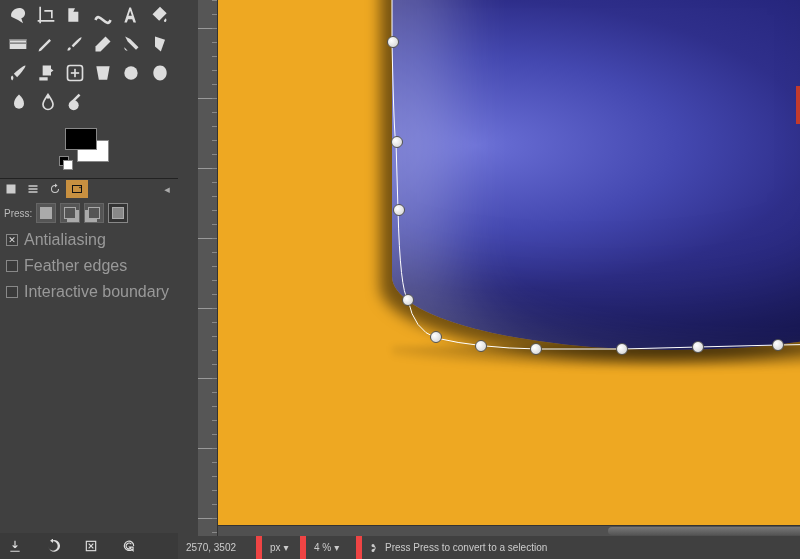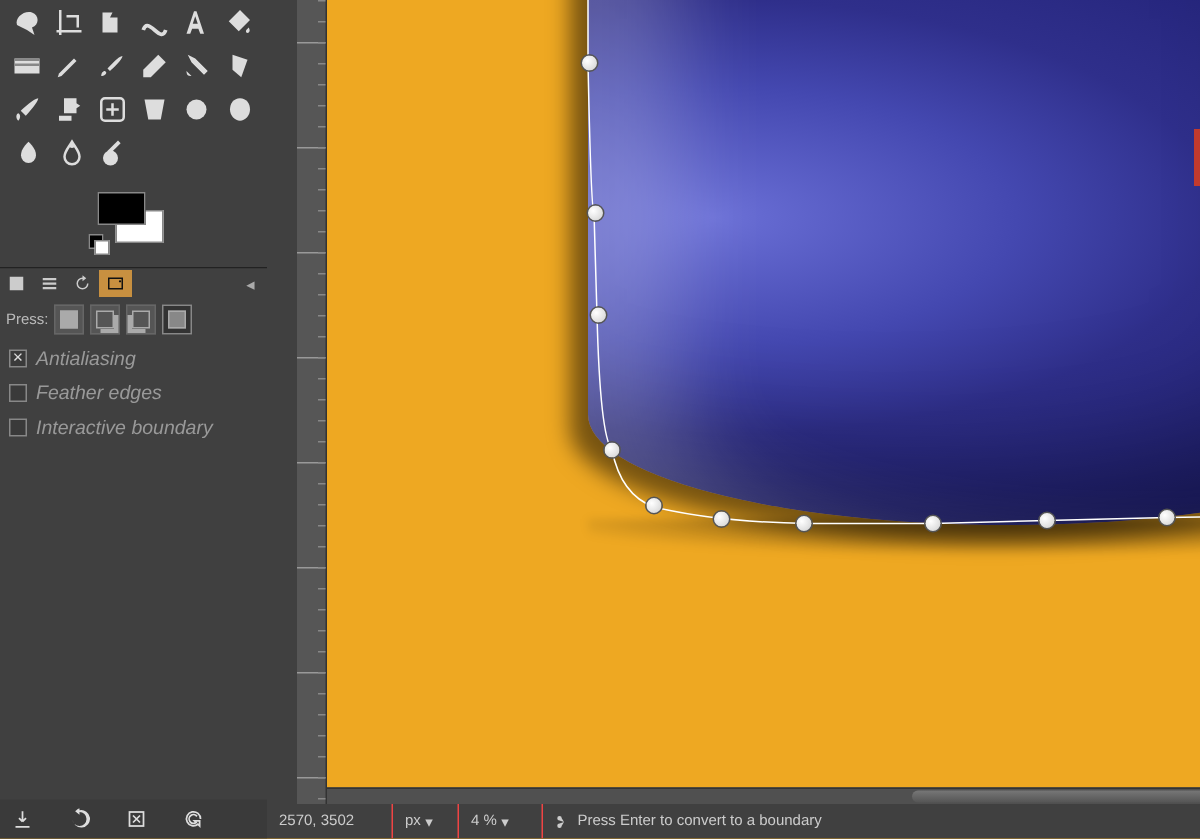--- a/index.html
+++ b/index.html
@@ -28,21 +28,21 @@
   .options-title { font-size: 11px; color: #ccc; padding: 3px 4px; }
   .mode-row { display: flex; align-items: center; gap: 4px; padding: 4px 4px; }
   .mode-label { font-size: 10px; color: #bbb; }
   .mode-btn { width: 20px; height: 20px; background: #555; border: 1px solid #666; display: flex; align-items: center; justify-content: center; cursor: pointer; }
   .mode-btn.active { border: 1px solid #888; background: #333; }
   .mode-btn .glyph { width: 12px; height: 12px; border: 1px solid #aaa; }
 
   .opt-check-row { display: flex; align-items: center; gap: 6px; padding: 4px 6px; }
   .opt-check { width: 12px; height: 12px; border: 1px solid #888; background: #3a3a3a; display: flex; align-items: center; justify-content: center; font-size: 9px; color: #ddd; cursor: pointer; }
   .opt-check.checked::after { content: "✕"; font-size: 9px; line-height: 9px; }
-  .opt-label { font-size: 13px; color: #999; font-style: italic; }
+  .opt-label { font-size: 16px; color: #999; }
 
   .left-footer { position: absolute; bottom: 0; left: 0; width: 178px; height: 26px; background: #3a3a3a; display: flex; align-items: center; padding: 0 6px; gap: 20px; }
   .lf-icon { width: 18px; height: 18px; display: flex; align-items: center; justify-content: center; color: #ddd; cursor: pointer; }
   .lf-icon svg { fill: #ddd; }
 
   
   .canvas-wrap { position: absolute; left: 178px; top: 0; right: 0; bottom: 23px; background: #404040; }
   .ruler-vert { position: absolute; left: 20px; top: 0; width: 20px; bottom: 0; background: #565656; border-right: 1px solid #333; }
   .ruler-tick-major { position: absolute; left: 0; right: 0; height: 1px; background: #999; }
   .ruler-tick-minor { position: absolute; right: 0; width: 5px; height: 1px; background: #888; }
@@ -55,21 +55,21 @@
   .cup-shadow-ground { position: absolute; left: 174px; top: 346px; width: 560px; height: 22px; background: radial-gradient(ellipse at 50% 0%, rgba(0,0,0,0.45) 0%, rgba(0,0,0,0.3) 40%, rgba(0,0,0,0) 80%); filter: blur(3px); }
 
   .scissors-path { position: absolute; left: 0; top: 0; width: 100%; height: 100%; pointer-events: none; }
   .sc-node { position: absolute; width: 12px; height: 12px; background: radial-gradient(circle at 35% 35%, #fff 0%, #ddd 70%, #aaa 100%); border: 1px solid #555; border-radius: 50%; transform: translate(-50%,-50%); }
 
   .bottom-scroll { position: absolute; left: 40px; right: 0; bottom: 0; height: 11px; background: #505050; border-top: 1px solid #333; }
   .bottom-scroll .thumb { position: absolute; left: 390px; width: 200px; top: 1px; bottom: 1px; background: linear-gradient(to bottom, #777, #555); border-radius: 4px; }
 
   
   .statusbar { position: absolute; left: 178px; right: 0; bottom: 0; height: 23px; background: #404040; display: flex; align-items: center; font-size: 10px; color: #ccc; }
-  .status-cell { padding: 0 8px; border-right: 1px solid #ef4444; height: 100%; display: flex; align-items: center; gap: 3px; }
+  .status-cell { padding: 0 8px; border-right: 6px solid #ef4444; height: 100%; display: flex; align-items: center; gap: 3px; }
 
   .red-strip { position: absolute; right: 0; top: 86px; width: 4px; height: 38px; background: #c23a2d; }
 
 </style>
 </head>
 <body>
 
 <div class="left-panel">
 
   <div class="toolbox">
@@ -383,15 +383,15 @@
     <span>▾</span>
   </div>
   <div class="status-cell" style="width:56px">
     <span>4 %</span>
     <span>▾</span>
   </div>
   <div class="status-cell" style="border:none; flex:1">
     <svg width="12" height="12" viewBox="0 0 24 24" fill="#ccc">
         <path d="M9 7a3 3 0 10-3 3l6 2-6 2a3 3 0 103 3l3-5h8v-0l-8 0-3-5z"></path>
       </svg>
-    <span>Press Enter to convert to a boundary</span>
+    <span>Press Press to convert to a selection</span>
   </div>
 </div>
 
 </body></html>

